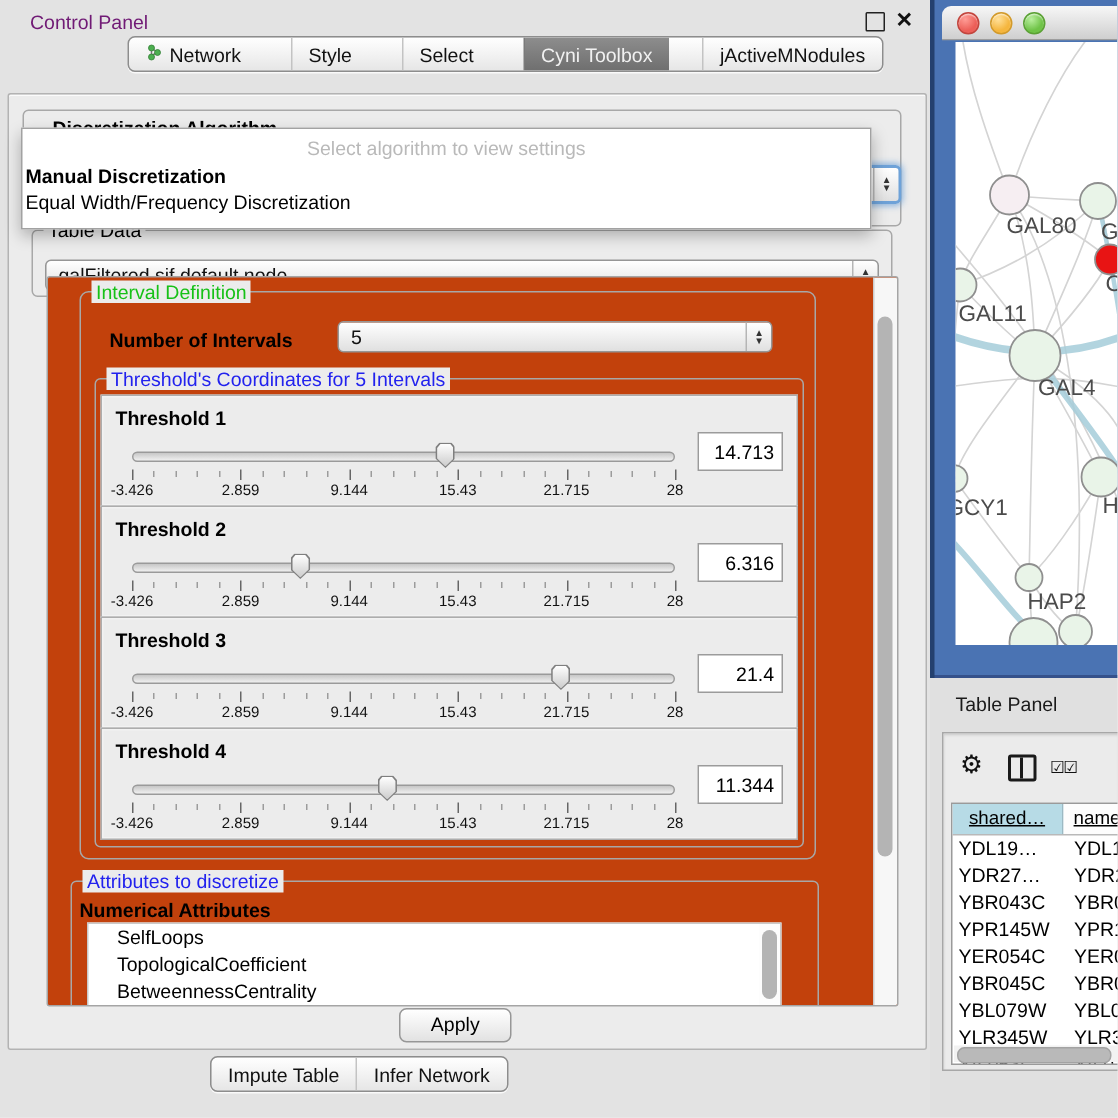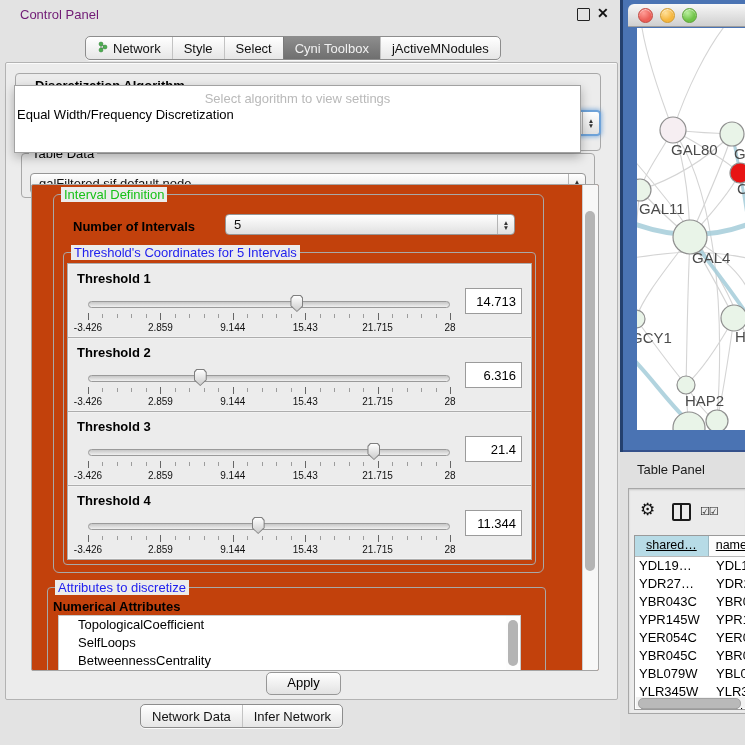--- a/index.html
+++ b/index.html
@@ -16,21 +16,21 @@
   #cp-title{left:20px;top:7px;font-size:13px;color:#701a75;}
   #cp-float{left:577px;top:8px;width:11px;height:11px;border:1.5px solid #222;border-radius:1px;}
   #cp-close{left:597px;top:5px;font-size:14px;font-weight:bold;color:#111;}
 
   .seg-tabs{display:flex;border:1px solid #8d8d8d;border-radius:5px;overflow:hidden;
     background:linear-gradient(#ffffff,#e6e6e6);box-shadow:0 1px 0 rgba(255,255,255,.8);}
   .seg-tab{display:flex;align-items:center;gap:4px;padding:0 11px;font-size:13px;color:#111;
     border-left:1px solid #c3c3c3;height:22px;cursor:default;white-space:nowrap;}
   .seg-tab:first-child{border-left:none;}
   .seg-tab.selected{background:linear-gradient(#8d8d8d,#6f6f6f);color:#f1f1f1;border-left-color:#7a7a7a;}
-  #top-tabs{left:85px;top:36px;}
+  #top-tabs{left:85px;top:24px;gap:22px;}
   #bottom-tabs{left:140px;top:704px;}
 
   #cp-content{left:5px;top:62px;width:611px;height:636px;background:#ececec;
     border:1px solid #b3b3b3;border-radius:2px;box-shadow:inset 0 1px 0 #fbfbfb;}
 
   .group{position:absolute;border:1px solid #a8a8a8;border-radius:4px;}
   .group>.legend{position:absolute;top:-8px;left:7px;background:#ececec;padding:0 3px;
     font-size:13px;line-height:15px;white-space:nowrap;}
   .legend.green{color:#17c117;}
   .legend.blue{color:#2222ee;}
@@ -169,20 +169,21 @@
     <div class="combo" id="algo-combo">
       <span class="stepper">
           <span>▲</span>
           <span>▼</span>
         </span>
     </div>
   </div>
 
   <div class="abs" id="algo-popup">
     <div class="ph">Select algorithm to view settings</div>
+    <div class="pi b">Manual Discretization</div>
     <div class="pi">Equal Width/Frequency Discretization</div>
   </div>
 
   <div class="group" id="tabledata-group">
     <span class="legend">Table Data</span>
     <div class="combo" id="tabledata-combo">
       <span>galFiltered.sif default node</span>
       <span class="stepper">
           <span>▲</span>
           <span>▼</span>
@@ -390,41 +391,41 @@
             </div>
           </div>
       </div>
     </div>
 
     <div class="group" id="attr-group">
       <span class="legend blue">Attributes to discretize</span>
       <div class="abs" id="attr-sub">Numerical Attributes</div>
       <div class="abs" id="attr-list">
         <div id="attr-items">
+            <div class="attr-item">SelfLoops</div>
             <div class="attr-item">TopologicalCoefficient</div>
-            <div class="attr-item">SelfLoops</div>
             <div class="attr-item">BetweennessCentrality</div>
           </div>
         <div class="vscroll">
           <div class="vthumb" style="top:4px;height:46px;"></div>
         </div>
       </div>
     </div>
 
     <div class="vscroll">
       <div class="vthumb" style="top:26px;height:360px;"></div>
     </div>
   </div>
 
   <div class="abs" id="apply-btn">Apply</div>
 </div>
 
 <div class="abs seg-tabs" id="bottom-tabs">
     <div class="seg-tab">
-      <span>Network Data</span>
+      <span>Impute Table</span>
     </div>
     <div class="seg-tab">
       <span>Infer Network</span>
     </div>
   </div>
 
 <div class="abs" id="net-window">
   <div class="abs" id="net-titlebar">
     <div class="tl-btn" id="tl-red" style="left: 10px; background: radial-gradient(circle at 35% 30%, rgb(255, 157, 150), rgb(236, 95, 88) 60%); border: 1px solid rgb(194, 69, 61);"></div>
     <div class="tl-btn" id="tl-yellow" style="left: 32px; background: radial-gradient(circle at 35% 30%, rgb(255, 224, 154), rgb(245, 182, 62) 60%); border: 1px solid rgb(210, 154, 43);"></div>

